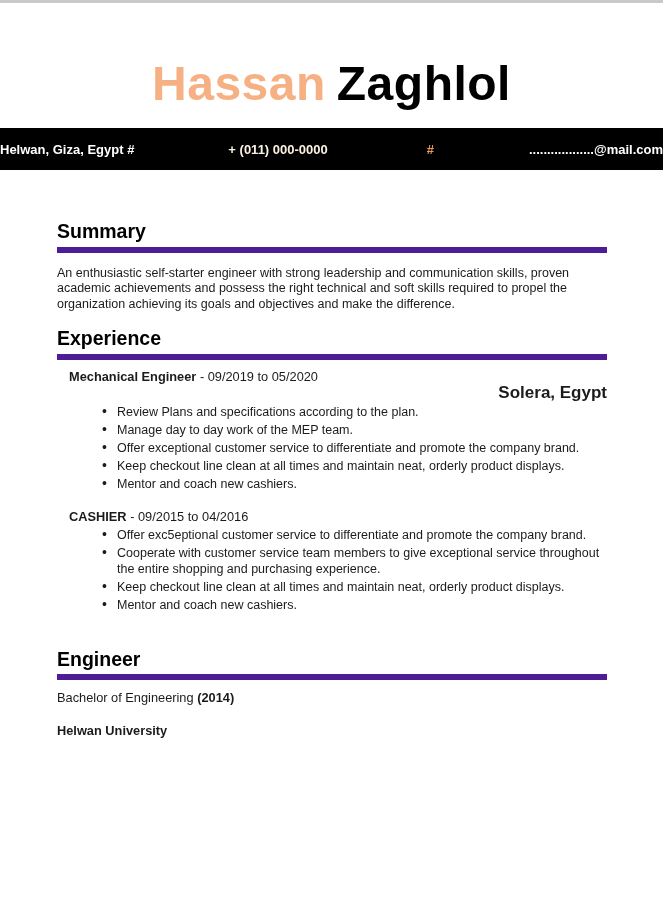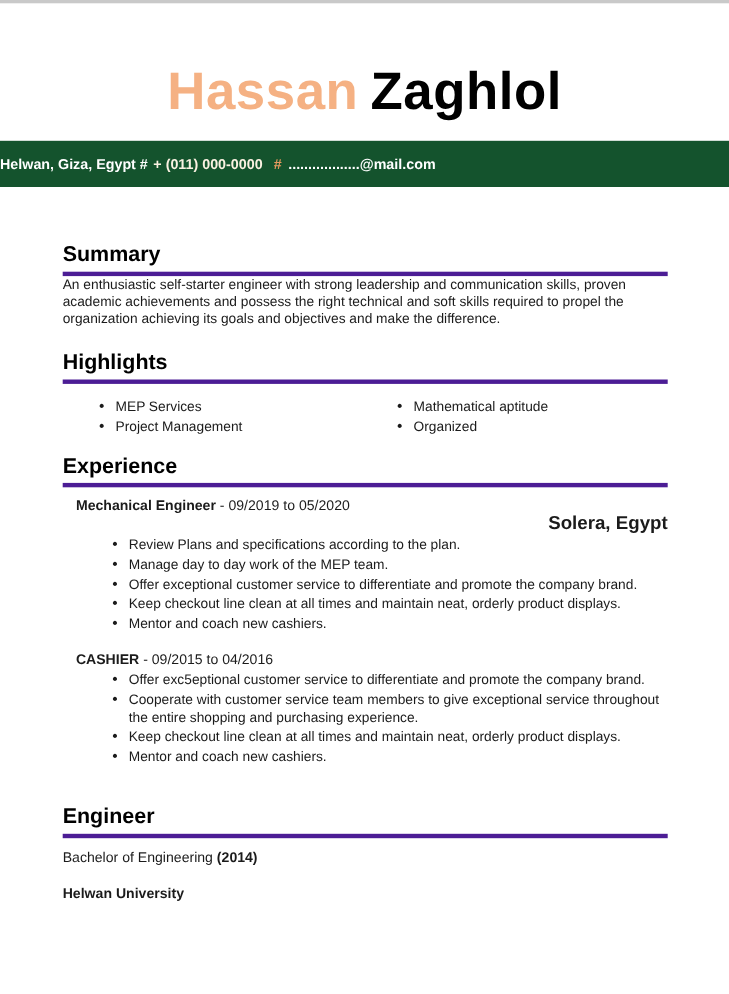--- a/index.html
+++ b/index.html
@@ -23,49 +23,49 @@
     letter-spacing:0.5px;
     color:#000000;
     white-space:nowrap;
   }
   .name-first { color:#F5B183; margin-right:11px; }
   .name-last  { color:#000000; }
 
   .contact-bar {
     margin-top:17px;
     height:42px;
-    background:#14532d;
+    background:#000000;
     display:flex;
     align-items:center;
-    justify-content:flex-start;
+    justify-content:space-between;
     font-size:13px;
     font-weight:bold;
     color:#ffffff;
     white-space:pre;
   }
   .c-loc   { color:#ffffff; }
   .c-phone { color:#FBF2E2; margin-left:5px; }
   .c-sep   { color:#E89B60; margin:0 6px 0 10px; }
   .c-email { color:#ffffff; }
 
   
   .content { margin:0 56px 0 57px; padding-top:50px; }
 
   .sec-title {
     margin:0;
     font-size:19.5px;
     font-weight:bold;
     color:#000000;
     padding-bottom:4px;
-    border-bottom:4px solid #4c1d95;
+    border-bottom:6px solid #4c1d95;
     line-height:1.15;
   }
 
   .body-text {
-    margin:1px 0 0 0;
+    margin:13px 0 0 0;
     font-size:12.5px;
     line-height:15.5px;
     color:#1b1b1b;
   }
 
   
   .bullets { list-style:none; margin:0; padding:0; }
   .bullets li {
     position:relative;
     padding-left:48px;
@@ -146,33 +146,20 @@
     <span class="c-email">..................@mail.com</span>
   </div>
 
   <main class="content">
 
     <section class="sec sec-summary">
       <h2 class="sec-title">Summary</h2>
       <p class="body-text">An enthusiastic self-starter engineer with strong leadership and communication skills, proven academic achievements and possess the right technical and soft skills required to propel the organization achieving its goals and objectives and make the difference.</p>
     </section>
 
-    <section class="sec sec-highlights">
-      <h2 class="sec-title">Highlights</h2>
-      <div class="hl-cols">
-        <ul class="bullets hl-col1">
-          <li>MEP Services</li>
-          <li>Project Management</li>
-        </ul>
-        <ul class="bullets hl-col2">
-          <li>Mathematical aptitude</li>
-          <li>Organized</li>
-        </ul>
-      </div>
-    </section>
 
     <section class="sec sec-experience">
       <h2 class="sec-title">Experience</h2>
 
       <div class="job job-1">
         <p class="job-title"><span class="role">Mechanical Engineer</span> <span class="dates">- 09/2019 to 05/2020</span></p>
         <p class="company">Solera, Egypt</p>
         <ul class="bullets">
           <li>Review Plans and specifications according to the plan.</li>
           <li>Manage day to day work of the MEP team.</li>

